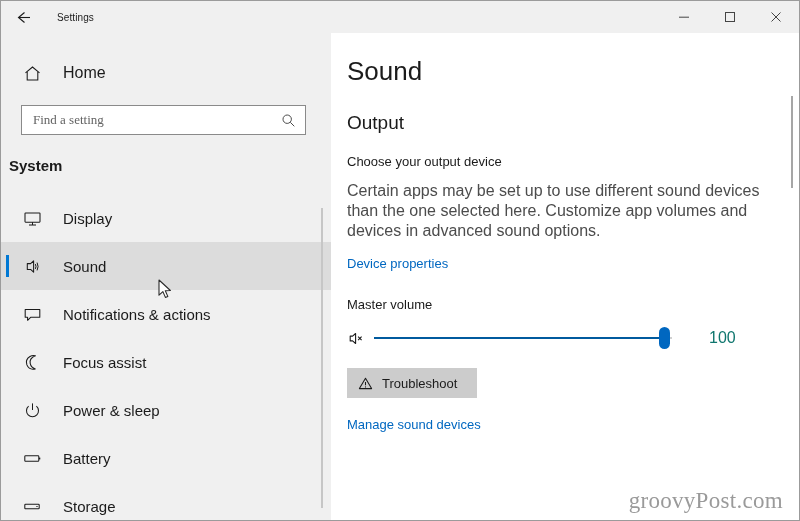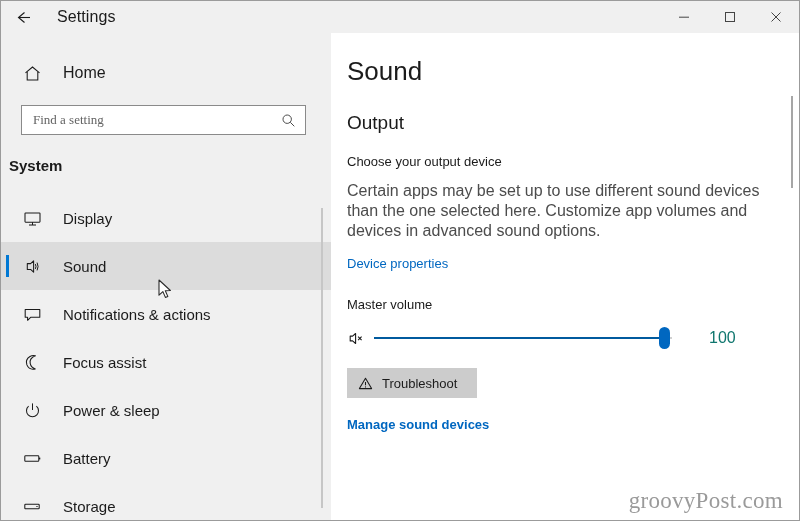--- a/index.html
+++ b/index.html
@@ -30,21 +30,21 @@
     background: #f0f0f0;
     display: flex;
     align-items: center;
   }
   #back-btn {
     width: 44px; height: 32px;
     display: flex; align-items: center; justify-content: center;
     color: #1b1b1b;
   }
   #app-title {
-    font-size: 16px;
+    font-size: 10px;
     color: #1b1b1b;
     margin-left: 12px;
     letter-spacing: .1px;
   }
   #win-controls {
     position: absolute;
     right: 0; top: 0;
     display: flex;
     height: 32px;
   }
@@ -281,21 +281,21 @@
     padding: 0 20px 0 11px;
     font-family: "Liberation Sans", sans-serif;
   }
   #troubleshoot-icon { display: flex; align-items: center; color: #1b1b1b; }
   #troubleshoot-label {
     font-size: 13px;
     color: #1b1b1b;
     margin-left: 9px;
   }
 
-  #manage-link { margin: 19px 0 0 16px; font-weight: bold; }
+  #manage-link { margin: 19px 0 0 16px; }
 
   #main-scrollbar {
     position: absolute;
     right: 6px;
     top: 63px;
     width: 2px;
     height: 92px;
     background: #a6a6a6;
   }
 

